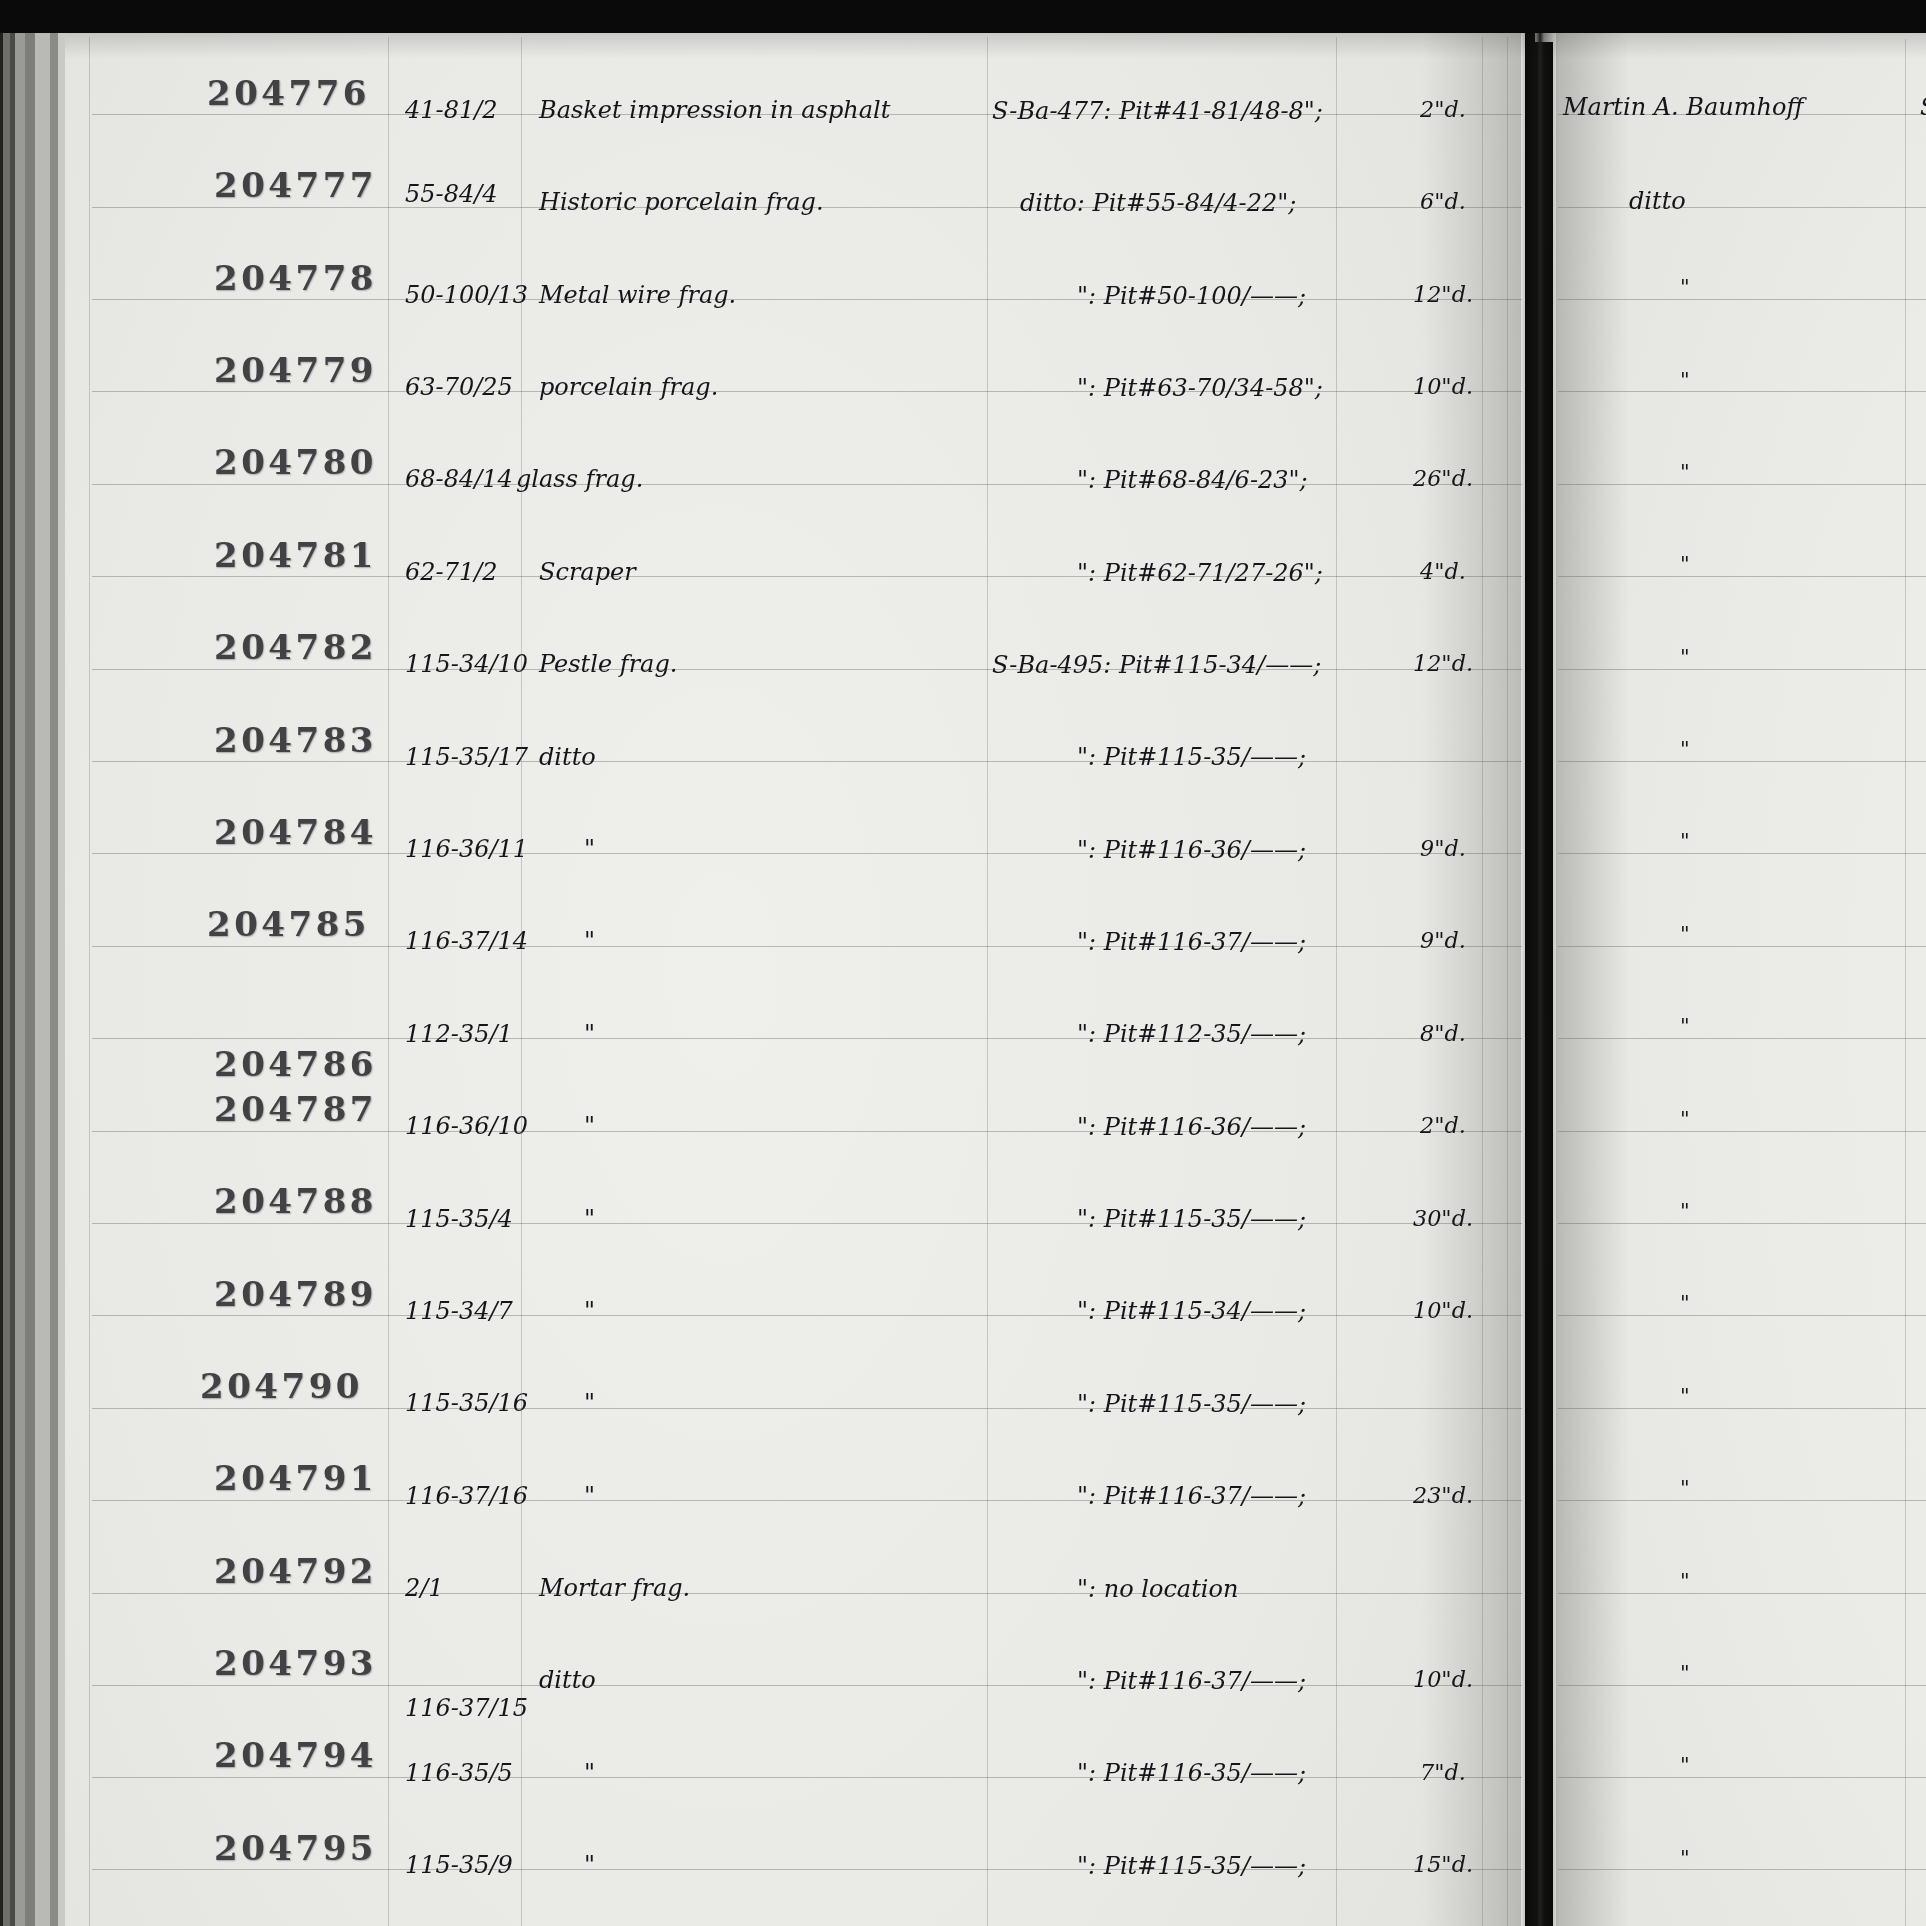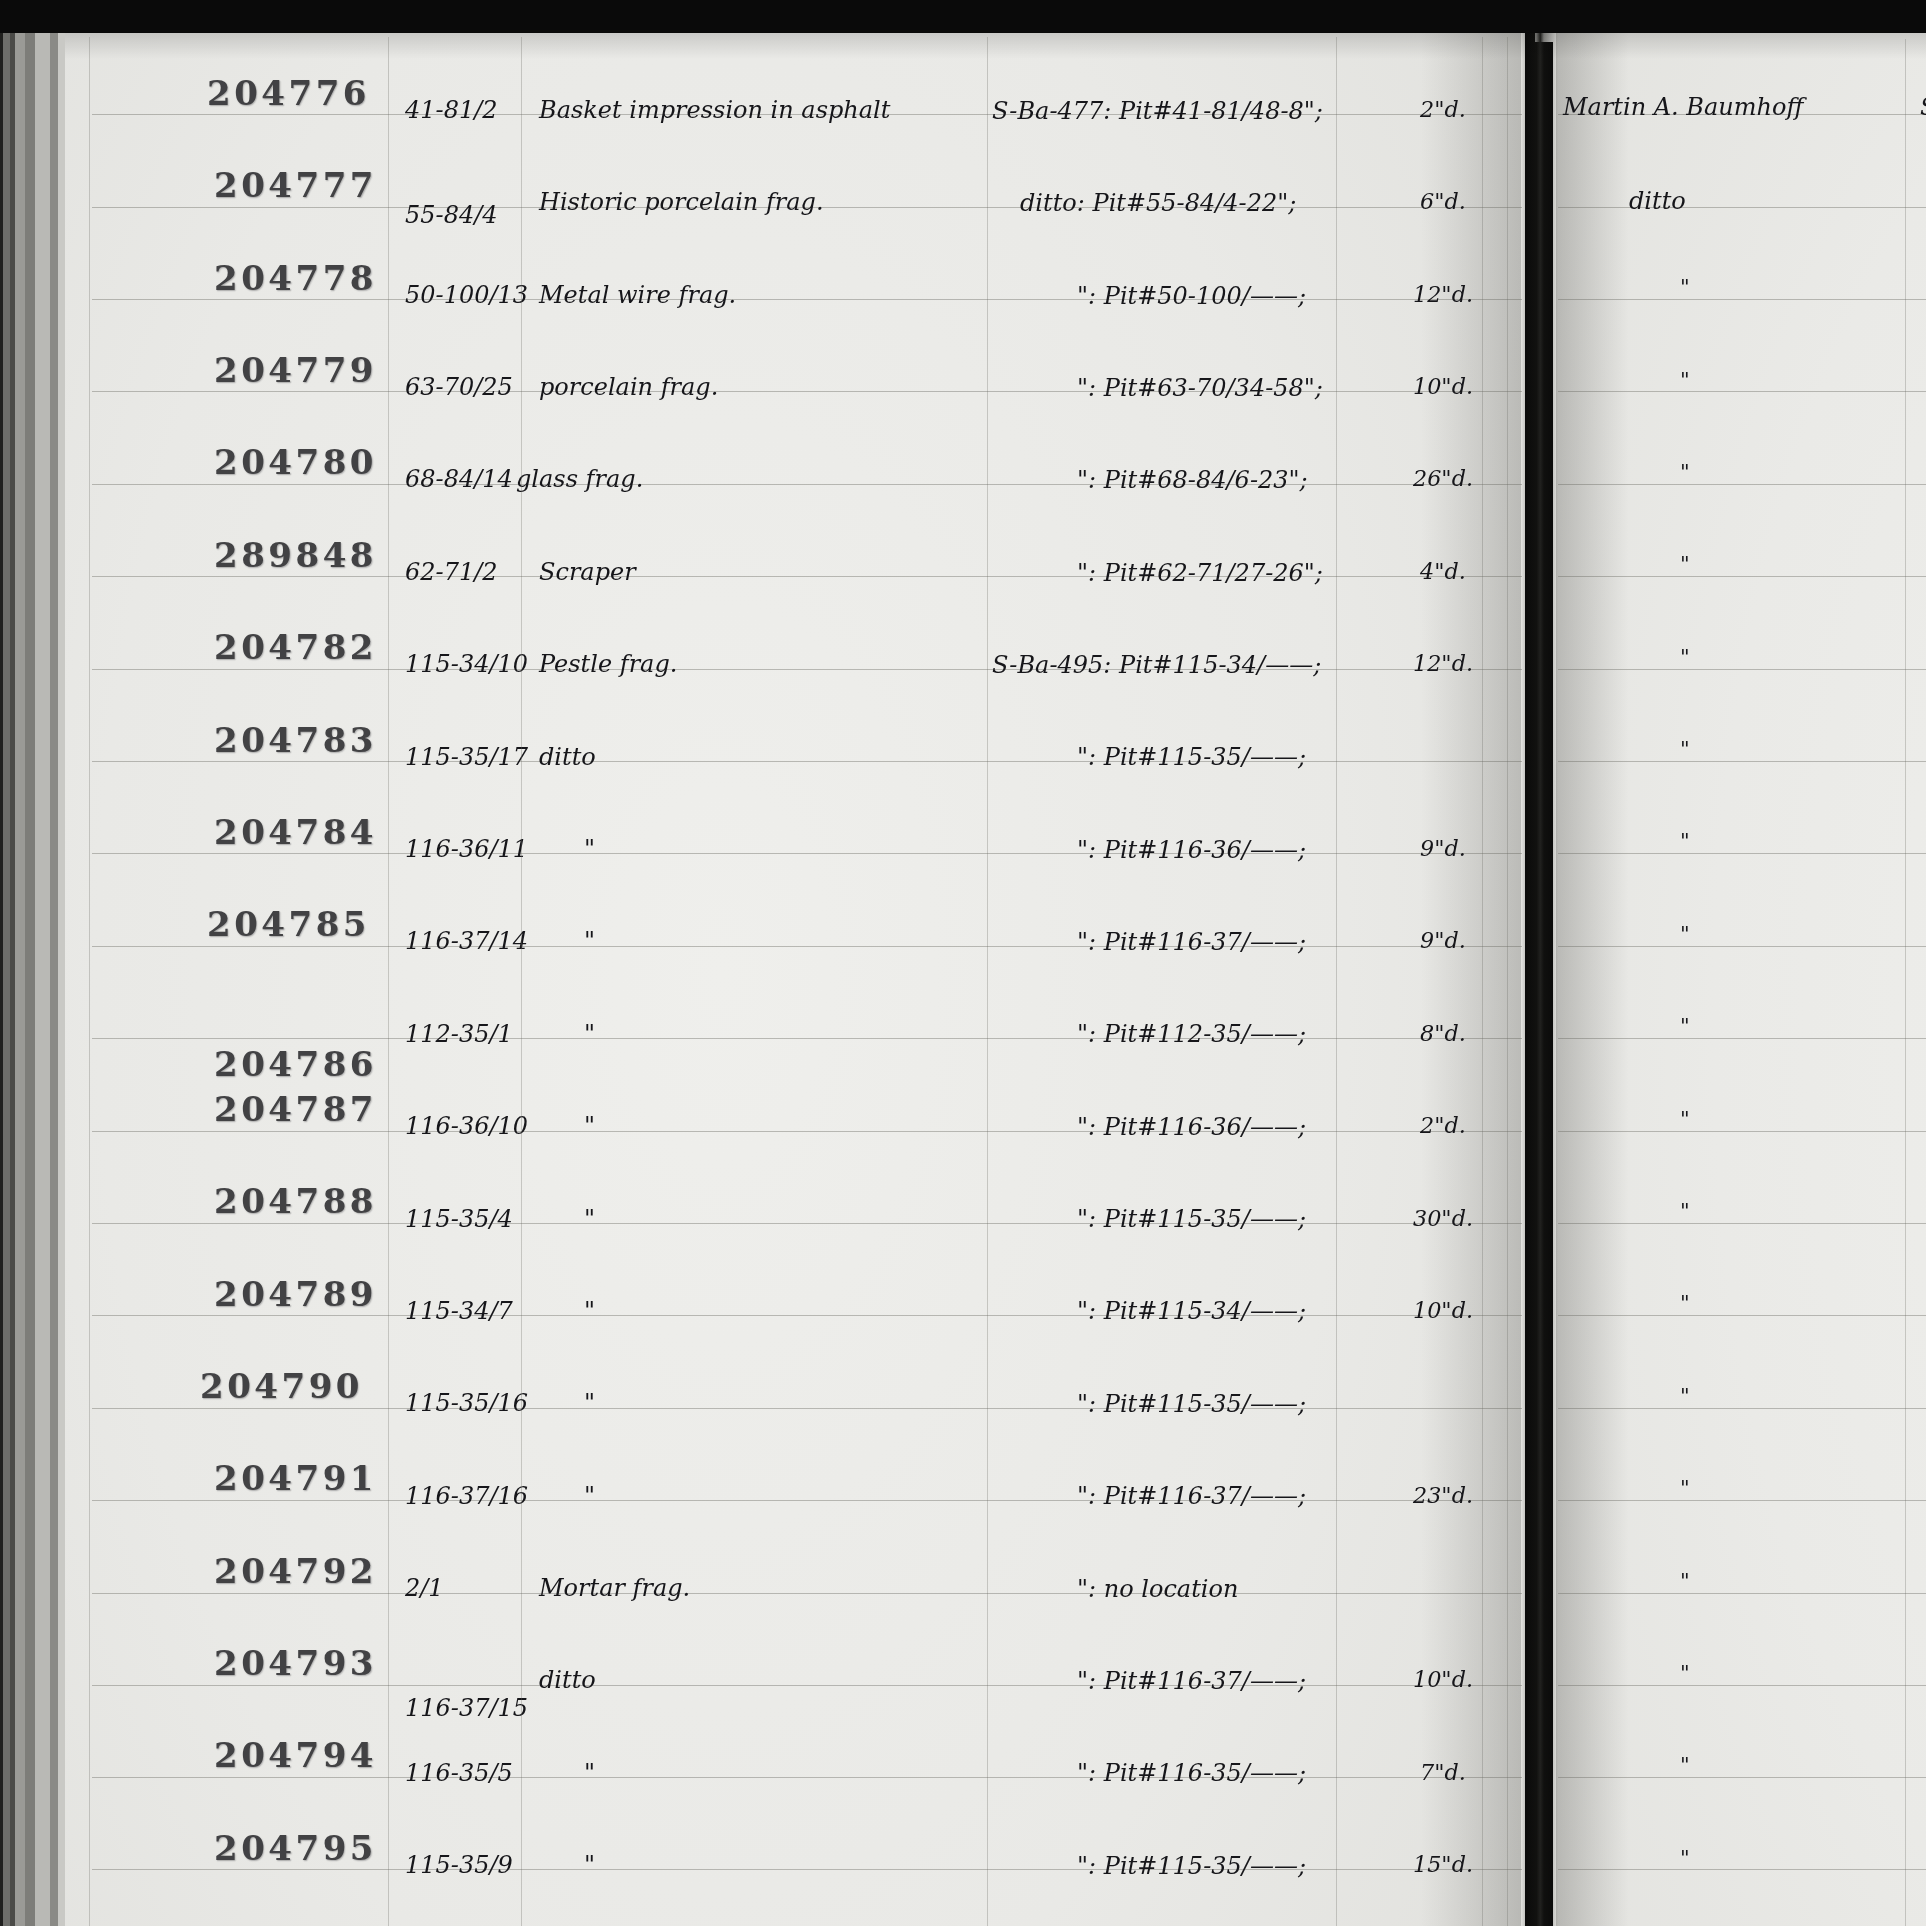--- a/index.html
+++ b/index.html
@@ -53,21 +53,21 @@
       <div class="abs stampnum" style="left: 200px; top: 73px; width: 177px; text-align: center;">204776</div>
       <div class="abs hand" style="left: 405px; top: 96px;">41-81/2</div>
       <div class="abs hand" style="left: 539px; top: 96px;">Basket impression in asphalt</div>
       <div class="abs hand" style="left: 992px; top: 97px;">S-Ba-477: Pit#41-81/48-8";</div>
       <div class="abs hand depth" style="left: 1387px; top: 96px; width: 112px; text-align: center;">2"d.</div>
       <div class="abs hand" style="left: 1563px; top: 93px;">Martin A. Baumhoff</div>
       <div class="abs hand" style="left: 1920px; top: 93px;">Smithsonian Institution</div>
       <div class="abs hline" style="left: 92px; top: 207px; width: 1430px;"></div>
       <div class="abs hline" style="left: 1558px; top: 207px; width: 1441px;"></div>
       <div class="abs stampnum" style="left: 200px; top: 165px; width: 177px; text-align: right;">204777</div>
-      <div class="abs hand" style="left: 405px; top: 201px; text-align: center;">55-84/4</div>
+      <div class="abs hand" style="left: 405px; top: 180px; text-align: center;">55-84/4</div>
       <div class="abs hand" style="left: 539px; top: 188px;">Historic porcelain frag.</div>
       <div class="abs hand" style="left: 1020px; top: 189px;">ditto: Pit#55-84/4-22";</div>
       <div class="abs hand depth" style="left: 1387px; top: 188px; width: 112px; text-align: center;">6"d.</div>
       <div class="abs hand" style="left: 1629px; top: 187px;">ditto</div>
       <div class="abs hline" style="left: 92px; top: 299px; width: 1430px;"></div>
       <div class="abs hline" style="left: 1558px; top: 299px; width: 1441px;"></div>
       <div class="abs stampnum" style="left: 200px; top: 258px; width: 177px; text-align: right;">204778</div>
       <div class="abs hand" style="left: 405px; top: 281px;">50-100/13</div>
       <div class="abs hand" style="left: 539px; top: 281px;">Metal wire frag.</div>
       <div class="abs hand" style="left: 1077px; top: 282px;">": Pit#50-100/——;</div>
@@ -84,21 +84,21 @@
       <div class="abs hline" style="left: 92px; top: 484px; width: 1430px;"></div>
       <div class="abs hline" style="left: 1558px; top: 484px; width: 1441px;"></div>
       <div class="abs stampnum" style="left: 200px; top: 442px; width: 177px; text-align: right;">204780</div>
       <div class="abs hand" style="left: 405px; top: 465px;">68-84/14</div>
       <div class="abs hand" style="left: 516px; top: 465px; font-style: italic;">glass frag.</div>
       <div class="abs hand" style="left: 1077px; top: 466px;">": Pit#68-84/6-23";</div>
       <div class="abs hand depth" style="left: 1387px; top: 465px; width: 112px; text-align: center;">26"d.</div>
       <div class="abs hand hand-sm" style="left: 1680px; top: 460px;">"</div>
       <div class="abs hline" style="left: 92px; top: 576px; width: 1430px;"></div>
       <div class="abs hline" style="left: 1558px; top: 576px; width: 1441px;"></div>
-      <div class="abs stampnum" style="left: 200px; top: 535px; width: 177px; text-align: right;">289848</div>
+      <div class="abs stampnum" style="left: 200px; top: 535px; width: 177px; text-align: right;">204781</div>
       <div class="abs hand" style="left: 405px; top: 558px;">62-71/2</div>
       <div class="abs hand" style="left: 539px; top: 558px;">Scraper</div>
       <div class="abs hand" style="left: 1077px; top: 559px;">": Pit#62-71/27-26";</div>
       <div class="abs hand depth" style="left: 1387px; top: 558px; width: 112px; text-align: center;">4"d.</div>
       <div class="abs hand hand-sm" style="left: 1680px; top: 552px;">"</div>
       <div class="abs hline" style="left: 92px; top: 669px; width: 1430px;"></div>
       <div class="abs hline" style="left: 1558px; top: 669px; width: 1441px;"></div>
       <div class="abs stampnum" style="left: 200px; top: 627px; width: 177px; text-align: right;">204782</div>
       <div class="abs hand" style="left: 405px; top: 650px;">115-34/10</div>
       <div class="abs hand" style="left: 539px; top: 650px;">Pestle frag.</div>

